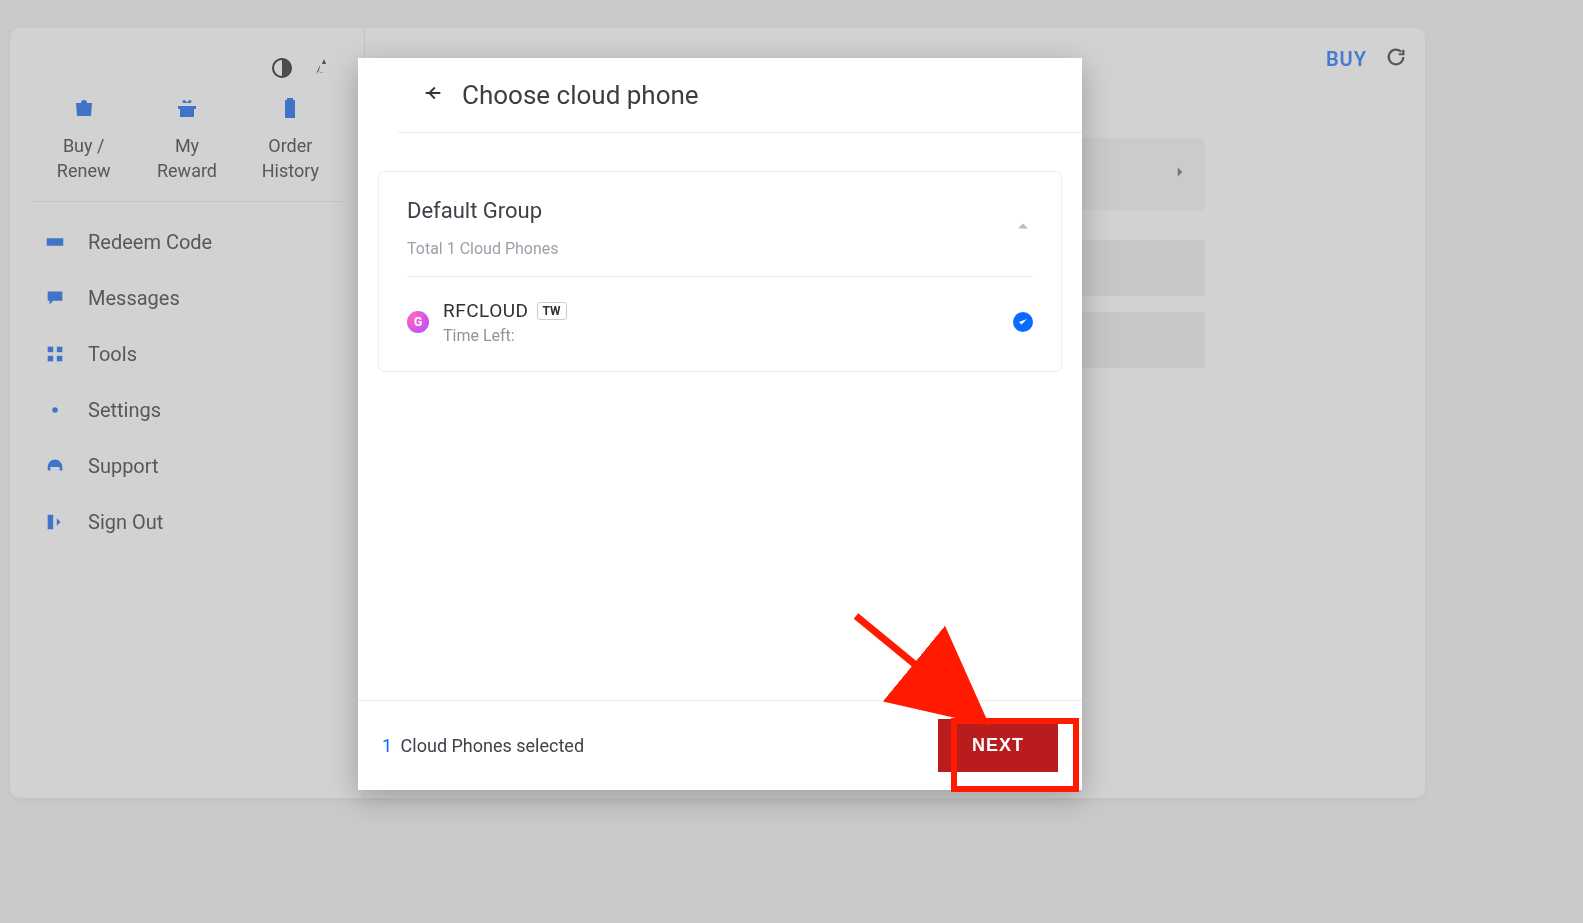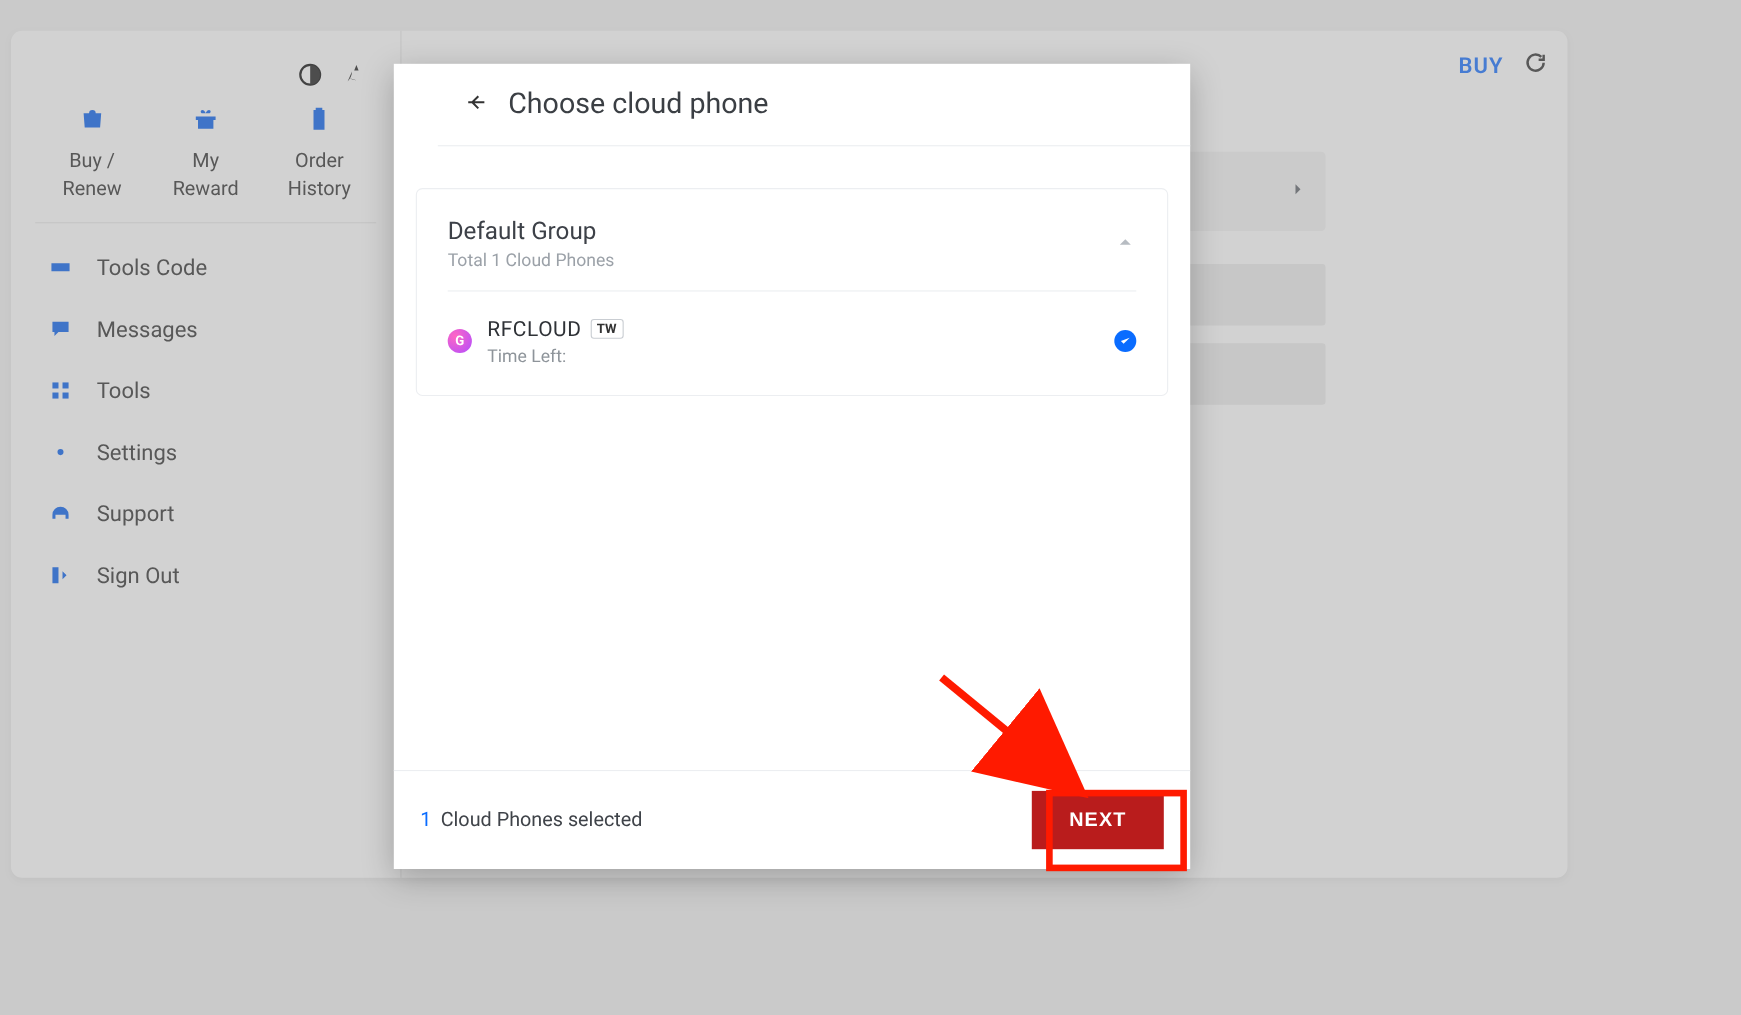--- a/index.html
+++ b/index.html
@@ -151,21 +151,21 @@
   .modal-body { flex: 1; padding: 38px 20px 20px; }
 
   .group-card {
     border: 1px solid #eceef1; border-radius: 6px;
     padding: 0 28px;
   }
   .group-head {
     display: flex; align-items: center; justify-content: space-between;
     padding: 26px 0 18px;
   }
-  .group-name { font-size: 22px; color: #3d4148; margin-bottom: 4px; }
+  .group-name { font-size: 22px; color: #3d4148; margin-bottom: 16px; }
   .group-sub  { font-size: 16px; color: #9ba1a8; }
 
   .collapse-icon svg { width: 20px; height: 20px; fill: #b7bcc2; }
 
   .phone-row {
     border-top: 1px solid #eceef1;
     display: flex; align-items: center; gap: 14px;
     padding: 22px 0 26px;
   }
   .g-badge {
@@ -264,21 +264,21 @@
         <div>Order</div>
         <div>History</div>
       </div>
     </div>
 
     <ul class="nav">
       <li>
         <svg viewBox="0 0 24 24">
             <path d="M3 8h18v8H3zM11 8v8"></path>
           </svg>
-        <span>Tools Code</span>
+        <span>Redeem Code</span>
       </li>
       <li>
         <svg viewBox="0 0 24 24">
             <path d="M4 5h16v10H10l-4 4V15H4z"></path>
           </svg>
         <span>Messages</span>
       </li>
       <li>
         <svg viewBox="0 0 24 24">
             <rect x="4" y="4" width="6" height="6"></rect>

